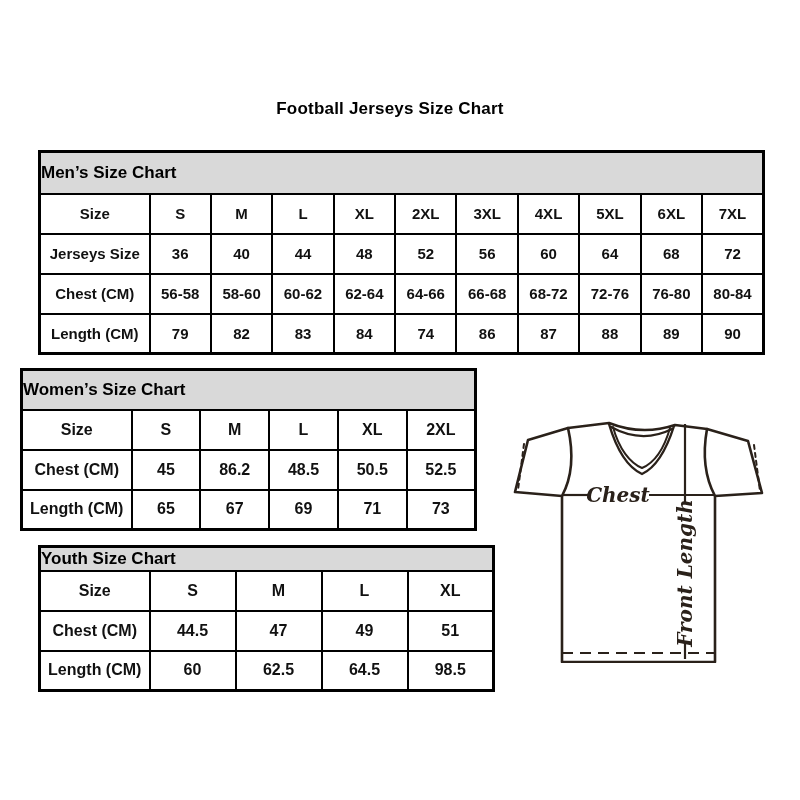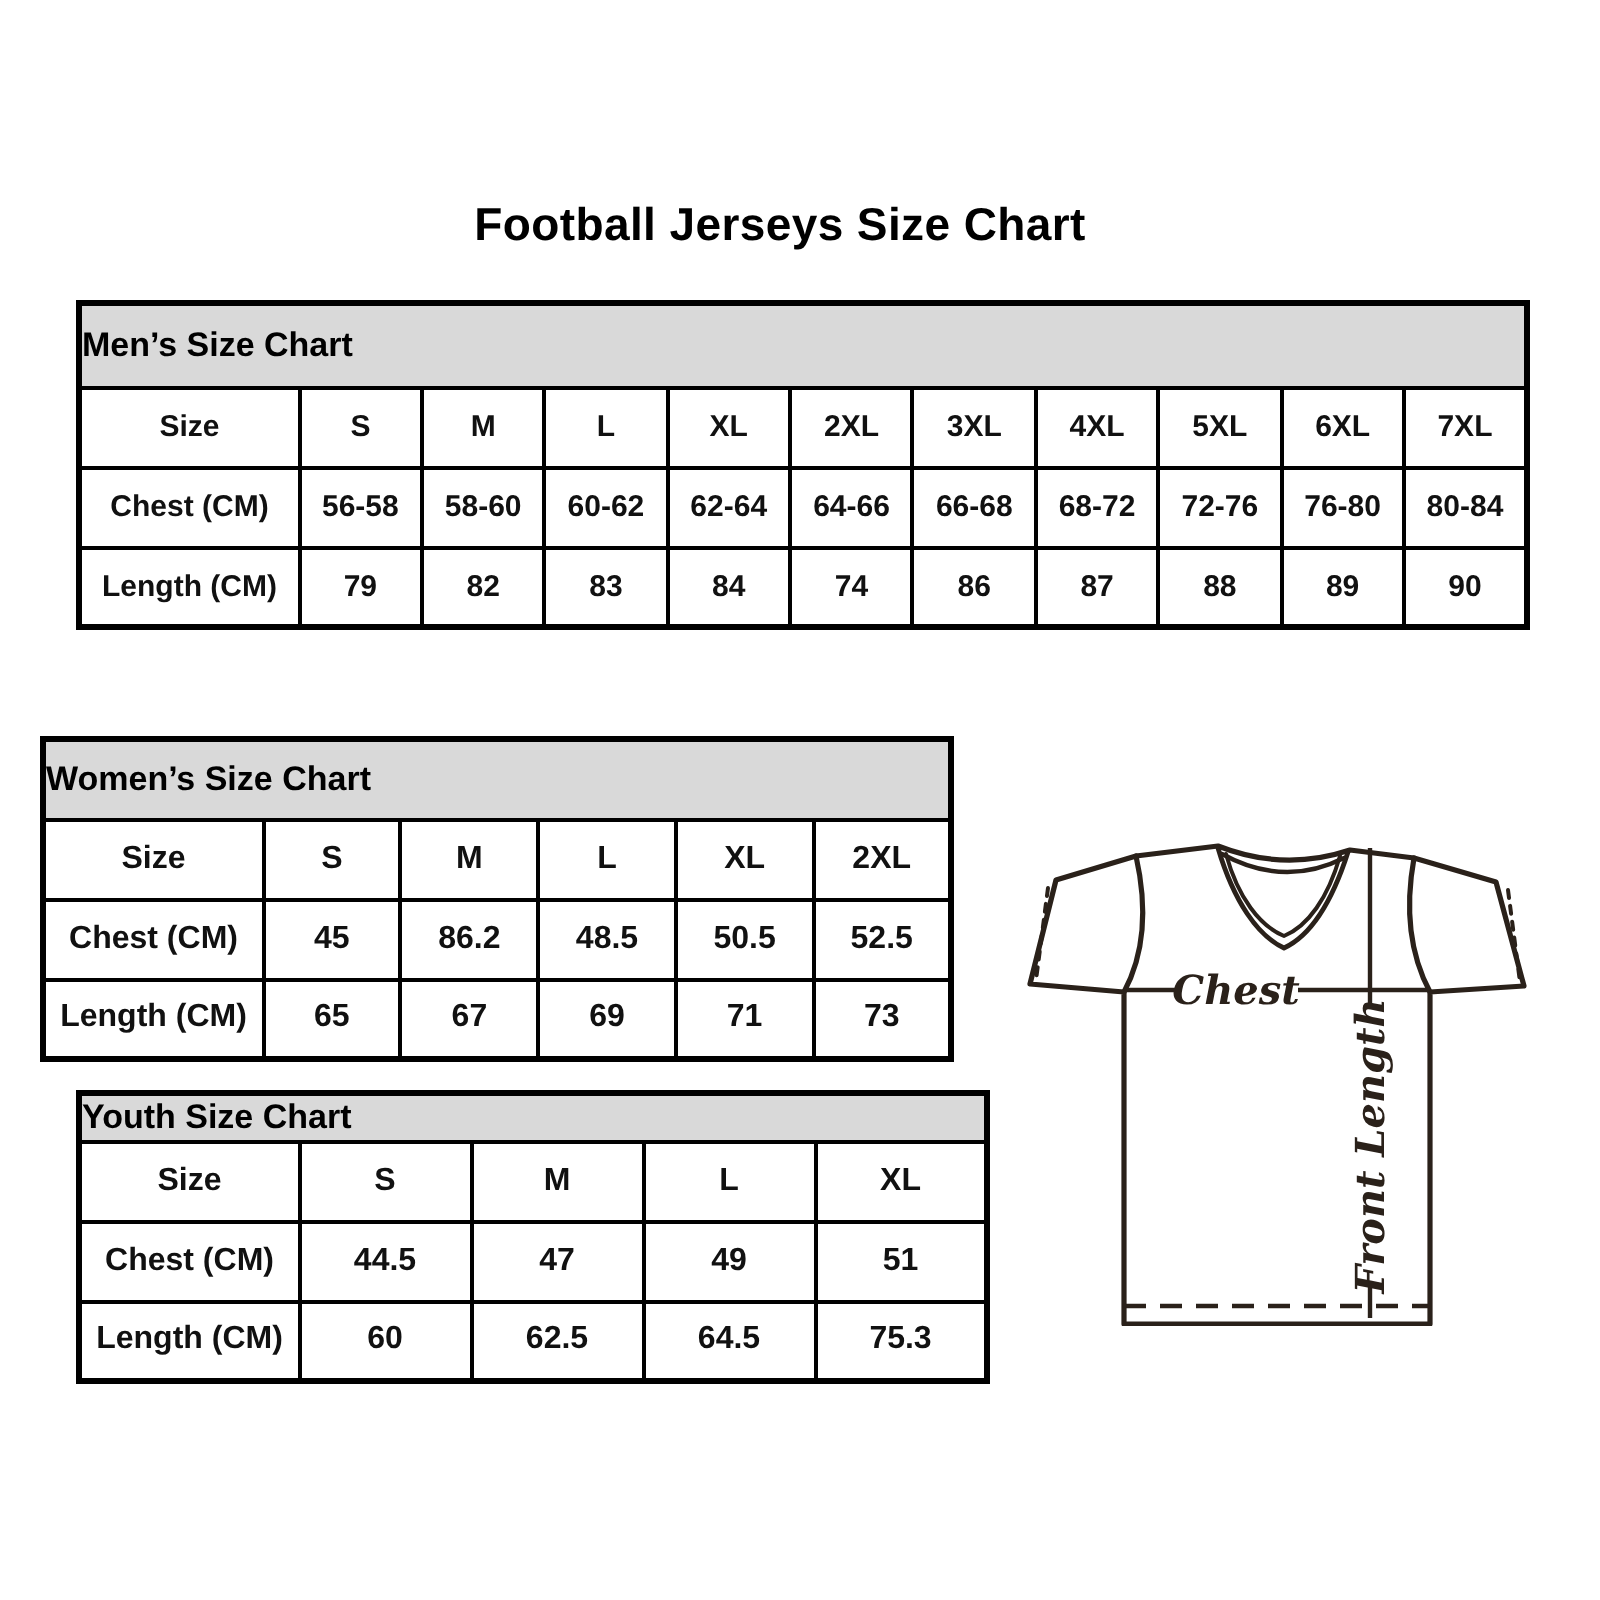--- a/index.html
+++ b/index.html
@@ -12,21 +12,21 @@
   .page {
     position: relative;
     width: 800px; height: 800px;
     background: #ffffff;
     overflow: hidden;
   }
   .title {
     position: absolute;
     top: 99px; left: 0; width: 780px;
     text-align: center;
-    font-size: 23px;
+    font-size: 17px;
     font-weight: bold;
     color: #000000;
     letter-spacing: 0.2px;
   }
   table.size-table {
     position: absolute;
     border-collapse: collapse;
     table-layout: fixed;
     background: #ffffff;
     border: 3px solid #000000;
@@ -115,20 +115,33 @@
           <td>L</td>
           <td>XL</td>
           <td>2XL</td>
           <td>3XL</td>
           <td>4XL</td>
           <td>5XL</td>
           <td>6XL</td>
           <td>7XL</td>
         </tr>
         <tr>
+          <td>Jerseys Size</td>
+          <td>36</td>
+          <td>40</td>
+          <td>44</td>
+          <td>48</td>
+          <td>52</td>
+          <td>56</td>
+          <td>60</td>
+          <td>64</td>
+          <td>68</td>
+          <td>72</td>
+        </tr>
+        <tr>
           <td>Chest (CM)</td>
           <td>56-58</td>
           <td>58-60</td>
           <td>60-62</td>
           <td>62-64</td>
           <td>64-66</td>
           <td>66-68</td>
           <td>68-72</td>
           <td>72-76</td>
           <td>76-80</td>
@@ -218,21 +231,21 @@
           <td>44.5</td>
           <td>47</td>
           <td>49</td>
           <td>51</td>
         </tr>
         <tr>
           <td>Length (CM)</td>
           <td>60</td>
           <td>62.5</td>
           <td>64.5</td>
-          <td>75.3</td>
+          <td>98.5</td>
         </tr>
       </tbody>
   </table>
 
   <svg class="jersey" viewBox="0 0 270 250">
     <g fill="none" stroke="#2a211a" stroke-width="2.6" stroke-linejoin="round" stroke-linecap="round">
 
       <path d="M 104,10 L 63,15 L 23,27 L 10,79 L 57,83 L 57,249 L 210,249 L 210,83 L 257,80 L 243,28 L 202,16 L 170,12 Q 137,23 104,10 Z"></path>
 
       <path d="M 63,15 Q 72,55 57,83"></path>

